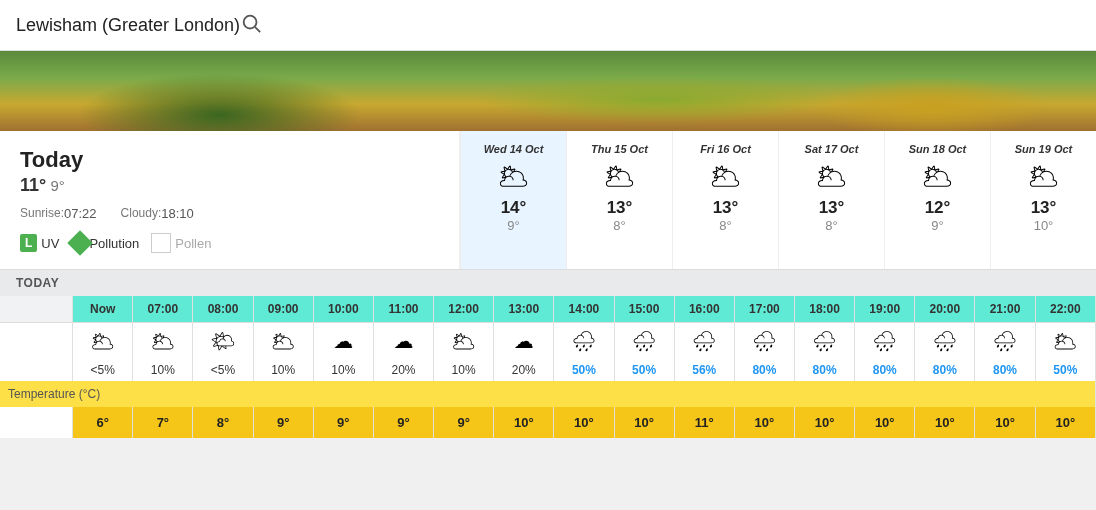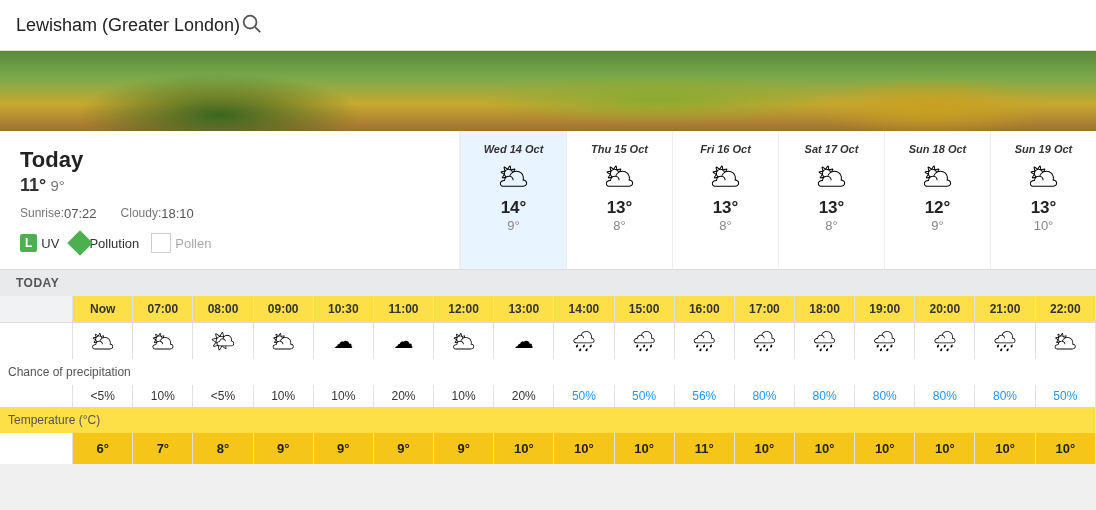--- a/index.html
+++ b/index.html
@@ -138,34 +138,34 @@
       font-size: 12px;
       border-right: 1px solid #e0e0e0;
       min-width: 58px;
     }
     .hourly-table th:first-child, .hourly-table td:first-child {
       min-width: 70px;
     }
     .hourly-table th {
       font-weight: bold;
       color: #333;
-      background: #fde047;
+      background: #5eead4;
       padding: 6px 3px;
     }
     .time-row th { border-bottom: 1px solid #ddd; }
     .icon-row td { font-size: 20px; padding: 6px 3px; background: white; }
     .section-label {
       text-align: left !important;
       font-size: 12px;
       color: #555;
       padding: 6px 8px !important;
       background: white;
     }
     .precip-row td { background: white; color: #333; }
-    .precip-high { color: #2196f3 !important; font-weight: normal; }
+    .precip-high { color: #2196f3 !important; font-weight: bold; }
     .temp-label {
       text-align: left !important;
       font-size: 12px;
       color: #555;
       background: #fde047;
       padding: 6px 8px !important;
     }
     .temp-row td {
       background: #f5c518;
       color: #222;
@@ -270,21 +270,21 @@
 <div class="hourly-section">
   <div class="hourly-header">TODAY</div>
   <table class="hourly-table">
     <thead>
       <tr class="time-row" id="time-row">
       <th style="background: rgb(240, 242, 243);"></th>
           <th style="font-weight: bold;">Now</th>
           <th>07:00</th>
           <th>08:00</th>
           <th>09:00</th>
-          <th>10:30</th>
+          <th>10:00</th>
           <th>11:00</th>
           <th>12:00</th>
           <th>13:00</th>
           <th>14:00</th>
           <th>15:00</th>
           <th>16:00</th>
           <th>17:00</th>
           <th>18:00</th>
           <th>19:00</th>
           <th>20:00</th>
@@ -305,23 +305,20 @@
           <td>☁</td>
           <td>🌧</td>
           <td>🌧</td>
           <td>🌧</td>
           <td>🌧</td>
           <td>🌧</td>
           <td>🌧</td>
           <td>🌧</td>
           <td>🌧</td>
           <td>🌥</td>
-        </tr>
-        <tr>
-          <td class="section-label" colspan="18">Chance of precipitation</td>
         </tr>
         <tr class="precip-row">
           <td></td>
           <td>&lt;5%</td>
           <td>10%</td>
           <td>&lt;5%</td>
           <td>10%</td>
           <td>10%</td>
           <td>20%</td>
           <td>10%</td>

